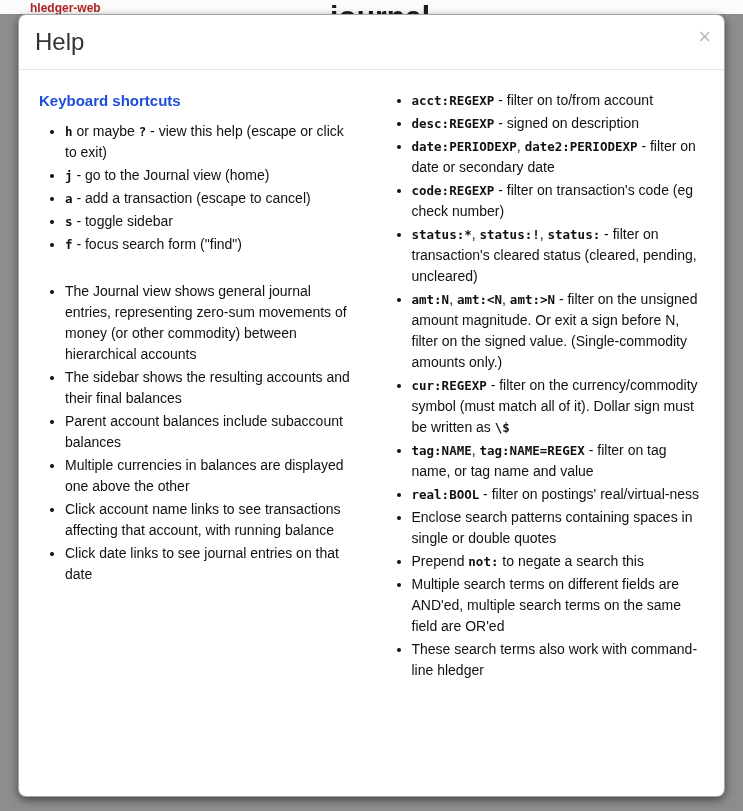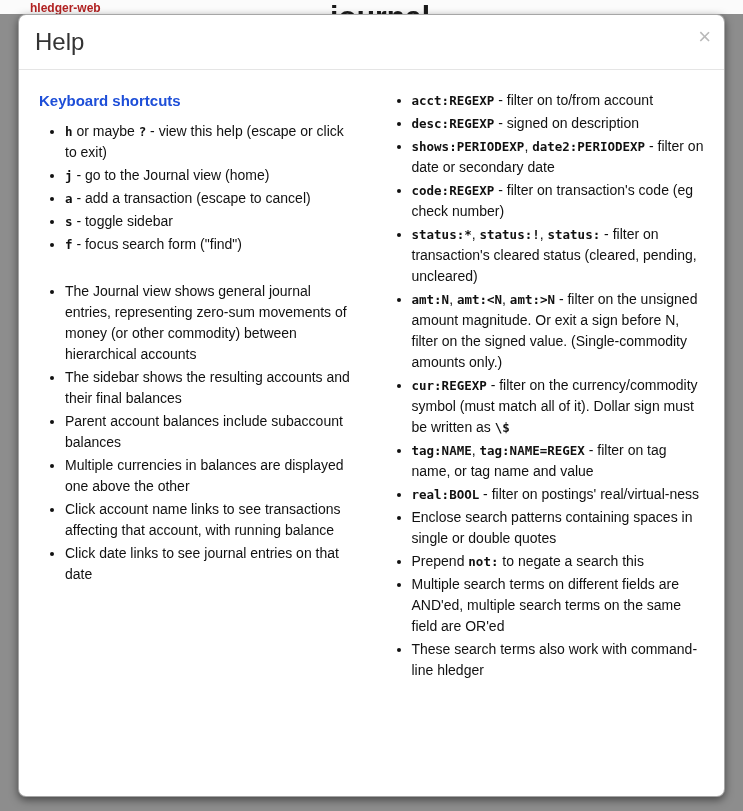--- a/index.html
+++ b/index.html
@@ -103,21 +103,21 @@
           <li><span>Parent account balances include subaccount balances</span></li>
           <li><span>Multiple currencies in balances are displayed one above the other</span></li>
           <li><span>Click account name links to see transactions affecting that account, with running balance</span></li>
           <li><span>Click date links to see journal entries on that date</span></li>
         </ul>
       </div>
     <div class="help-col">
         <ul>
           <li><code>acct:REGEXP</code><span> - filter on to/from account</span></li>
           <li><code>desc:REGEXP</code><span> - signed on description</span></li>
-          <li><code>shows:PERIODEXP</code><span>, </span><code>date2:PERIODEXP</code><span> - filter on date or secondary date</span></li>
+          <li><code>date:PERIODEXP</code><span>, </span><code>date2:PERIODEXP</code><span> - filter on date or secondary date</span></li>
           <li><code>code:REGEXP</code><span> - filter on transaction's code (eg check number)</span></li>
           <li><code>status:*</code><span>, </span><code>status:!</code><span>, </span><code>status:</code><span> - filter on transaction's cleared status (cleared, pending, uncleared)</span></li>
           <li><code>amt:N</code><span>, </span><code>amt:&lt;N</code><span>, </span><code>amt:&gt;N</code><span> - filter on the unsigned amount magnitude. Or exit a sign before N, filter on the signed value. (Single-commodity amounts only.)</span></li>
           <li><code>cur:REGEXP</code><span> - filter on the currency/commodity symbol (must match all of it). Dollar sign must be written as </span><code>\$</code></li>
           <li><code>tag:NAME</code><span>, </span><code>tag:NAME=REGEX</code><span> - filter on tag name, or tag name and value</span></li>
           <li><code>real:BOOL</code><span> - filter on postings' real/virtual-ness</span></li>
           <li><span>Enclose search patterns containing spaces in single or double quotes</span></li>
           <li><span>Prepend </span><code>not:</code><span> to negate a search this</span></li>
           <li><span>Multiple search terms on different fields are AND'ed, multiple search terms on the same field are OR'ed</span></li>
           <li><span>These search terms also work with command-line hledger</span></li>

